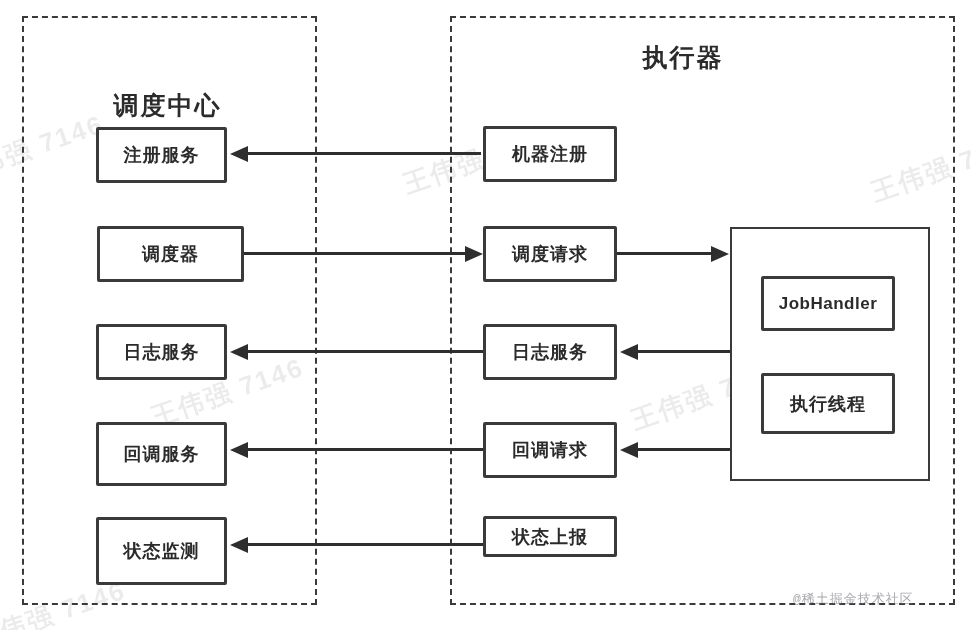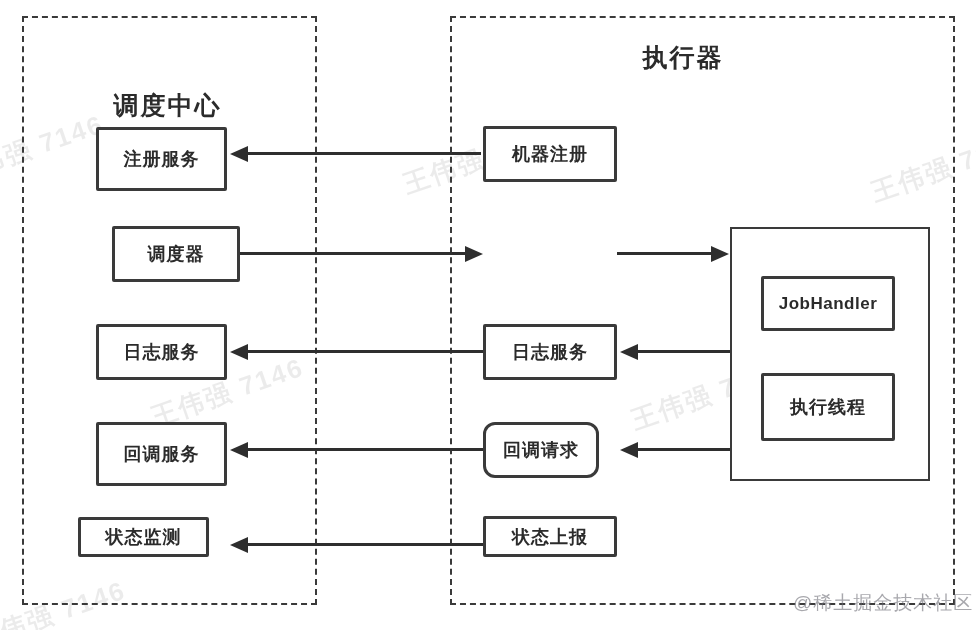--- a/index.html
+++ b/index.html
@@ -58,39 +58,39 @@
     border:2px solid #3a3a3a; background:#ffffff;
   }
 
   
   .node {
     position:absolute; border:3px solid #3a3a3a; background:#ffffff;
     display:flex; align-items:center; justify-content:center;
     font-size:18px; font-weight:600; color:#2b2b2b; letter-spacing:1px;
     border-radius:2px; box-sizing:border-box;
   }
-  #n-reg   { left:96px;  top:127px; width:131px; height:64px; }
-  #n-sched { left:112px;  top:226px; width:128px; height:56px; }
+  #n-reg   { left:96px;  top:127px; width:131px; height:56px; }
+  #n-sched { left:97px;  top:226px; width:147px; height:56px; }
   #n-log-c { left:96px;  top:324px; width:131px; height:56px; }
   #n-cb-c  { left:96px;  top:422px; width:131px; height:64px; }
-  #n-mon   { left:78px;  top:517px; width:131px; height:40px;font-family:Liberation Mono, monospace; }
+  #n-mon   { left:96px;  top:517px; width:131px; height:68px;font-family:Liberation Mono, monospace; }
 
   #n-mreg  { left:483px; top:126px; width:134px; height:56px; }
   #n-dreq  { left:483px; top:226px; width:134px; height:56px; }
   #n-log-e { left:483px; top:324px; width:134px; height:56px; }
-  #n-cbreq { left:483px; top:422px; width:116px; height:56px;border-radius:12px; }
+  #n-cbreq { left:483px; top:422px; width:134px; height:56px; }
   #n-sup   { left:483px; top:516px; width:134px; height:41px; }
 
   #n-jobhandler { left:761px; top:276px; width:134px; height:55px; font-size:17px; letter-spacing:0.5px; }
-  #n-thread     { left:761px; top:373px; width:134px; height:68px; }
+  #n-thread     { left:761px; top:373px; width:134px; height:61px; }
 
   
   #credit {
-    position:absolute; left:793px; top:590px; font-size:19px;
-    color:rgba(110,110,118,0.60); letter-spacing:1px; white-space:nowrap;
+    position:absolute; left:793px; top:590px; font-size:13px;
+    color:rgba(110,110,118,0.60); letter-spacing:1px; white-space:nowrap;font-family:Liberation Mono, monospace;
   }
 </style>
 </head>
 <body>
 
 <div class="stage">
 
   <div class="wm" id="wm1">王伟强 7146</div>
   <div class="wm" id="wm2">王伟强 7146</div>
   <div class="wm" id="wm3">王伟强 7146</div>
@@ -131,20 +131,21 @@
 
   <div id="runtime-box"></div>
 
   <div class="node" id="n-reg">注册服务</div>
   <div class="node" id="n-sched">调度器</div>
   <div class="node" id="n-log-c">日志服务</div>
   <div class="node" id="n-cb-c">回调服务</div>
   <div class="node" id="n-mon">状态监测</div>
 
   <div class="node" id="n-mreg">机器注册</div>
+  <div class="node" id="n-dreq">调度请求</div>
   <div class="node" id="n-log-e">日志服务</div>
   <div class="node" id="n-cbreq">回调请求</div>
   <div class="node" id="n-sup">状态上报</div>
 
   <div class="node" id="n-jobhandler">JobHandler</div>
   <div class="node" id="n-thread">执行线程</div>
 
   <div id="credit">@稀土掘金技术社区</div>
 
 </div>

